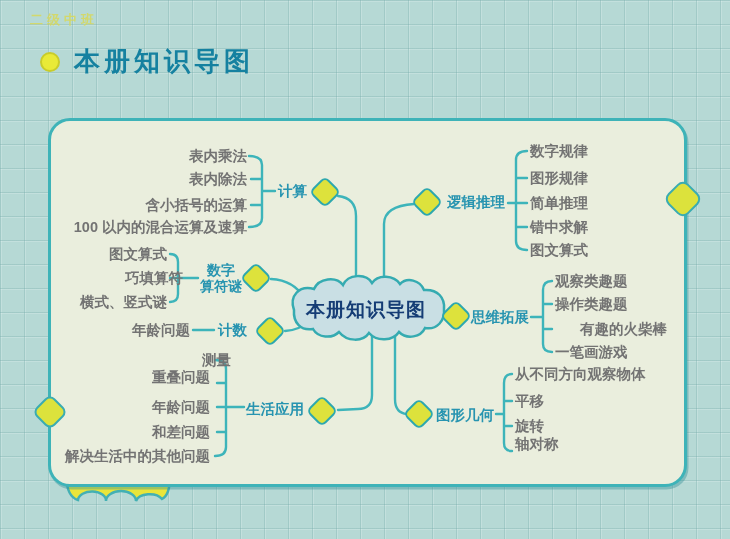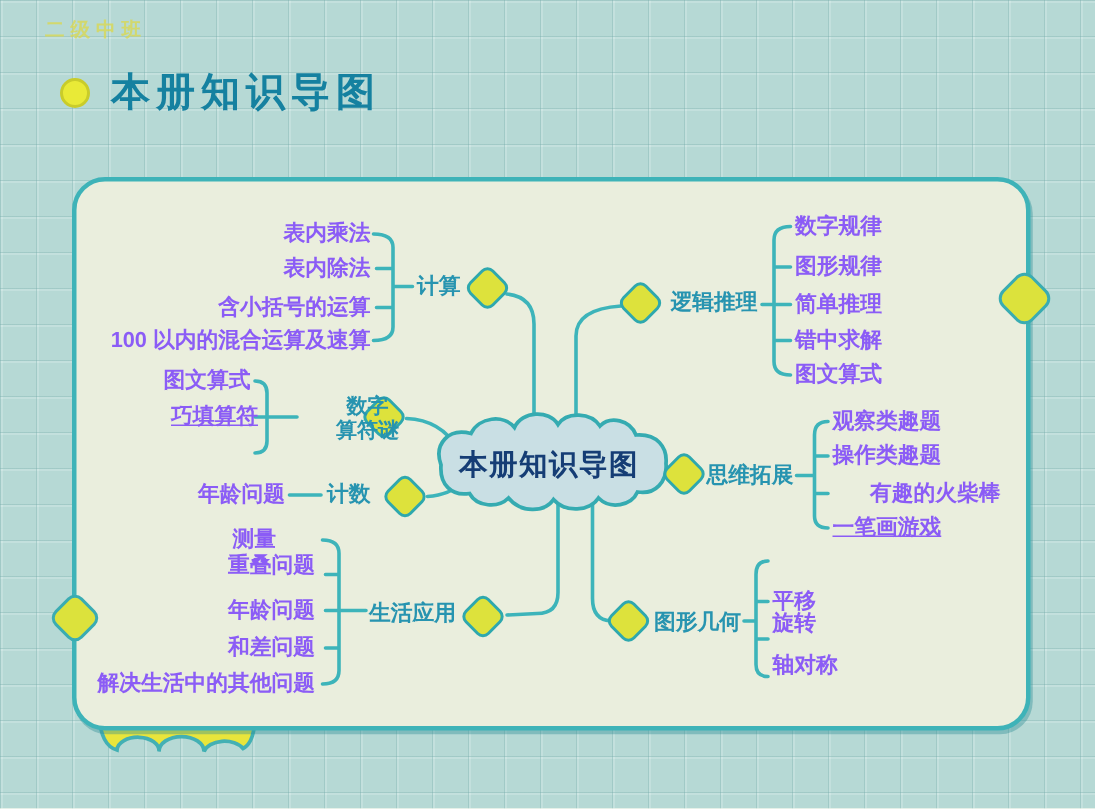--- a/index.html
+++ b/index.html
@@ -34,21 +34,21 @@
   }
   .panel{
     position:absolute;left:48px;top:118px;width:639px;height:369px;
     box-sizing:border-box;
     background:#eaeedd;border:3px solid #3eb3b8;border-radius:22px;
     box-shadow:1.5px 2.5px 0 rgba(47,142,150,.4);
   }
   .panel-inner{position:absolute;left:-3px;top:-3px;width:639px;height:369px;}
   .connectors{position:absolute;left:0;top:0;}
   .leaf{
-    position:absolute;font-size:14.5px;font-weight:600;color:#8b5cf6;
+    position:absolute;font-size:14.5px;font-weight:600;color:#737373;
     line-height:22px;white-space:nowrap;
   }
   .leaf.r{text-align:right;}
   .blabel{
     position:absolute;font-size:14.5px;font-weight:800;color:#2794b0;
     line-height:22px;white-space:nowrap;
   }
   .blabel.two{font-size:14px;line-height:16px;text-align:center;white-space:normal;}
   .center-label{
     position:absolute;left:240px;top:179px;width:156px;text-align:center;
@@ -127,52 +127,54 @@
 
       <div class="center-label">本册知识导图</div>
 
       <div class="leaf r" style="right:440px;top:27px;">表内乘法</div>
       <div class="leaf r" style="right:440px;top:50px;">表内除法</div>
       <div class="leaf r" style="right:440px;top:76px;">含小括号的运算</div>
       <div class="leaf r" style="right:440px;top:98px;">100 以内的混合运算及速算</div>
       <div class="blabel" style="left:230px;top:62px;">计算</div>
 
       <div class="leaf r" style="right:520px;top:125px;text-align:center;">图文算式</div>
-      <div class="leaf r" style="right:515px;top:149px;text-decoration:underline;">巧填算符</div>
-      <div class="blabel two" style="left:151px;top:144px;width:44px;margin-left:24px;">
+      <div class="leaf r" style="right:504px;top:149px;">巧填算符</div>
+      <div class="leaf r" style="right:520px;top:173px;">横式、竖式谜</div>
+      <div class="blabel two" style="left:151px;top:144px;width:44px;">
         <span>数字</span><br>
         <span>算符谜</span>
       </div>
 
       <div class="leaf r" style="right:497px;top:201px;">年龄问题</div>
       <div class="blabel" style="left:170px;top:201px;">计数</div>
 
-      <div class="leaf r" style="right:503px;top:231px;margin-left:48px;">测量</div>
+      <div class="leaf r" style="right:456px;top:231px;margin-left:48px;">测量</div>
       <div class="leaf r" style="right:477px;top:248px;">重叠问题</div>
       <div class="leaf r" style="right:477px;top:278px;">年龄问题</div>
       <div class="leaf r" style="right:477px;top:303px;">和差问题</div>
       <div class="leaf r" style="right:477px;top:327px;">解决生活中的其他问题</div>
       <div class="blabel" style="left:198px;top:280px;font-family:Liberation Serif, serif;">生活应用</div>
 
       <div class="blabel" style="left:399px;top:73px;">逻辑推理</div>
       <div class="leaf" style="left:482px;top:22px;">数字规律</div>
       <div class="leaf" style="left:482px;top:49px;">图形规律</div>
       <div class="leaf" style="left:482px;top:74px;">简单推理</div>
       <div class="leaf" style="left:482px;top:98px;">错中求解</div>
       <div class="leaf" style="left:482px;top:121px;">图文算式</div>
 
       <div class="blabel" style="left:423px;top:188px;">思维拓展</div>
       <div class="leaf" style="left:507px;top:152px;">观察类趣题</div>
       <div class="leaf" style="left:507px;top:175px;">操作类趣题</div>
       <div class="leaf" style="left:532px;top:200px;">有趣的火柴棒</div>
-      <div class="leaf" style="left:507px;top:223px;text-decoration:underline;">一笔画游戏</div>
+      <div class="leaf" style="left:507px;top:223px;">一笔画游戏</div>
 
       <div class="blabel" style="left:388px;top:286px;">图形几何</div>
+      <div class="leaf" style="left:467px;top:245px;">从不同方向观察物体</div>
       <div class="leaf" style="left:467px;top:272px;">平移</div>
-      <div class="leaf" style="left:467px;top:287px;">旋转</div>
+      <div class="leaf" style="left:467px;top:297px;">旋转</div>
       <div class="leaf" style="left:467px;top:315px;text-align:center;">轴对称</div>
 
     </div>
   </div>
 
   <svg class="decor" style="left:662px;top:176px;" width="42" height="46" viewBox="0 0 42 46">
     <rect x="-13.5" y="-13.5" width="27" height="27" rx="7" transform="translate(21,23) rotate(45)" fill="#dce23c" stroke="#3aacb2" stroke-width="2"></rect>
   </svg>
   <svg class="decor" style="left:32px;top:393px;" width="36" height="38" viewBox="0 0 36 38">
     <rect x="-12" y="-12" width="24" height="24" rx="6" transform="translate(18,19) rotate(45)" fill="#dce23c" stroke="#3aacb2" stroke-width="2"></rect>

